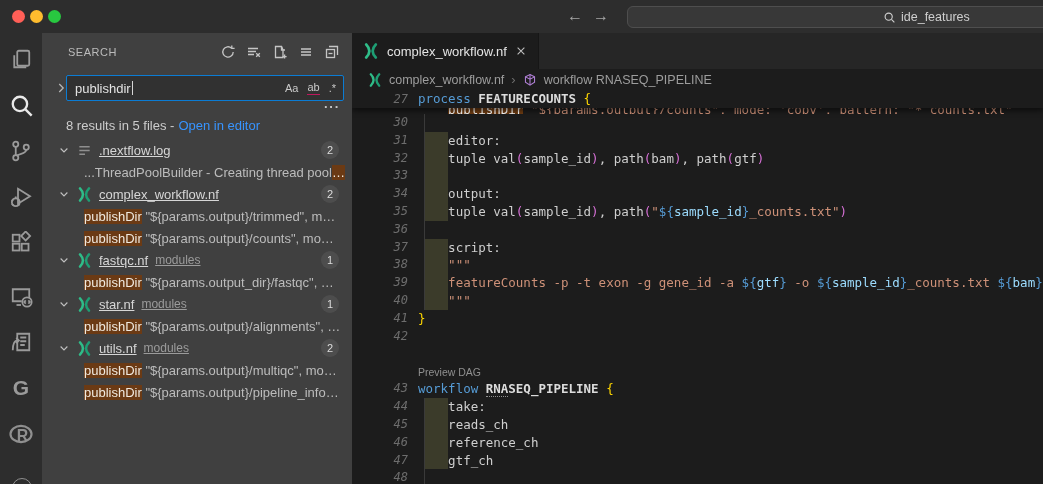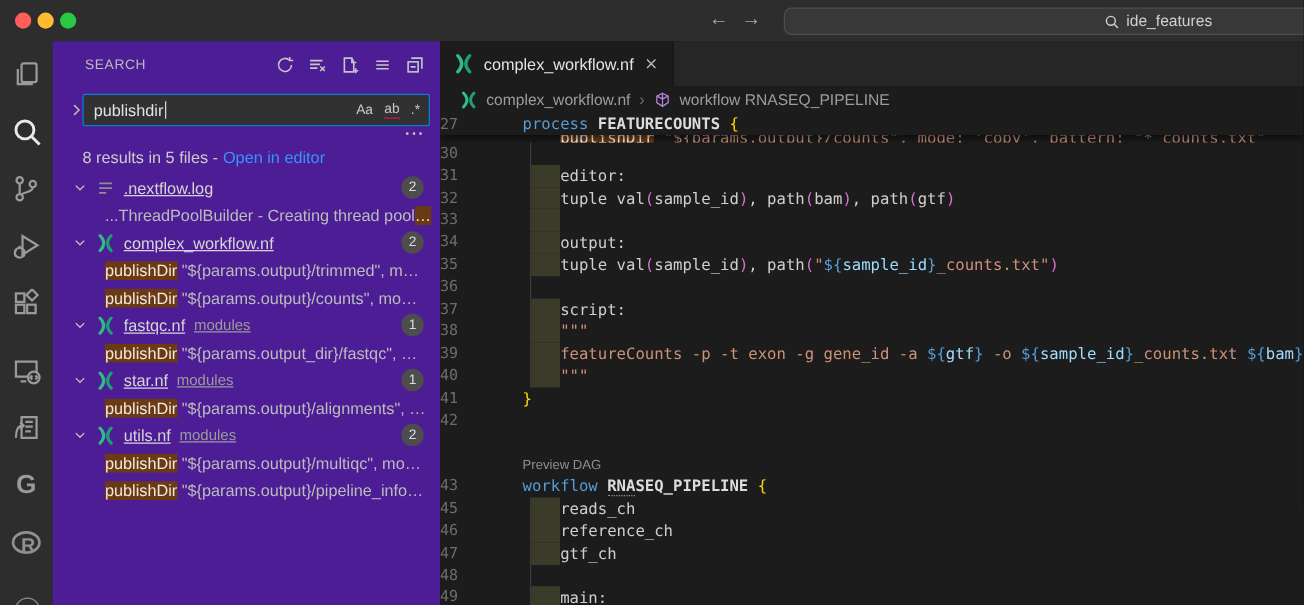--- a/index.html
+++ b/index.html
@@ -14,21 +14,21 @@
   .cmdbox{position:absolute;left:627px;top:6px;width:430px;height:20px;background:#383838;
           border:1px solid #4e4e4e;border-radius:6px;}
   .cmdq{position:absolute;left:255px;top:0;height:20px;display:flex;align-items:center;gap:5px;color:#cfcfcf;font-size:12.5px;}
   
   .abar{position:absolute;left:0;top:33px;width:42px;height:451px;background:#2d2d2d;}
   .ab-item{width:42px;height:46px;display:flex;align-items:center;justify-content:center;}
   .ab-item:first-child{margin-top:3px}
   .ab-gap{height:7px}
   .ab-partial{position:absolute;left:12px;top:445px;width:18px;height:18px;border:1.5px solid #8f8f8f;border-radius:50%;}
   
-  .sidebar{position:absolute;left:42px;top:33px;width:310px;height:451px;background:#4c1d95;overflow:hidden;}
+  .sidebar{position:absolute;left:42px;top:33px;width:310px;height:451px;background:#404040;overflow:hidden;}
   .sb-title{position:absolute;left:26px;top:13px;font-size:11px;letter-spacing:.5px;color:#bbbbbb;}
   .sb-tools{position:absolute;right:12px;top:10px;display:flex;gap:9px;}
   .sb-tools .tico{width:17px;height:17px;display:flex;align-items:center;justify-content:center;}
   .rep-chev{position:absolute;left:12px;top:48px;width:14px;height:14px;}
   .sinput{position:absolute;left:24px;top:42px;width:278px;height:26px;background:#313131;
           border:1px solid #0b7cd4;border-radius:2px;box-sizing:border-box;display:flex;align-items:center;padding-left:8px;}
   .sinput .qtext{font-size:13px;color:#e2e2e2;}
   .caret{display:inline-block;width:1.5px;height:14px;background:#d6d6d6;margin-left:1px;animation:blink 1s steps(1) infinite;}
   @keyframes blink{50%{opacity:0}}
   .opts{margin-left:auto;display:flex;align-items:center;padding-right:7px;}
@@ -51,21 +51,21 @@
   
   .editor{position:absolute;left:352px;top:33px;width:691px;height:451px;background:#1c1c1c;}
   .tabstrip{position:absolute;left:0;top:0;width:691px;height:36px;background:#262626;}
   .tab{position:absolute;left:0;top:0;height:36px;background:#1c1c1c;display:flex;align-items:center;padding:0 11px;border-right:1px solid #161616;}
   .tab .tlabel{margin:0 8px;font-size:13px;color:#e4e4e4;}
   .crumbs{position:absolute;left:0;top:36px;width:691px;height:21px;display:flex;align-items:center;padding-left:16px;gap:7px;background:#1c1c1c;box-sizing:border-box;}
   .crumbs .ctext{font-size:12.5px;color:#9d9d9d;}
   .crumbs .csep{font-size:13px;color:#6f6f6f;}
   .code{position:absolute;left:0;top:57px;width:691px;height:394px;font-family:"DejaVu Sans Mono",monospace;font-size:12.5px;overflow:hidden;}
   .cl{position:relative;height:17.8px;line-height:17.8px;white-space:pre;}
-  .gut{position:absolute;left:0;top:0;width:56px;text-align:left;color:#6d6d6d;font-size:12px;}
+  .gut{position:absolute;left:0;top:0;width:56px;text-align:right;color:#6d6d6d;font-size:12px;font-style:italic;}
   .txt{position:absolute;left:66px;top:0;z-index:1;}
   .olive{position:absolute;left:73px;top:0;width:23px;height:100%;background:#3b3b2a;}
   .guide{position:absolute;left:72px;top:0;width:1px;height:100%;background:#3a3a3a;}
   .sticky{position:relative;z-index:3;height:18px;line-height:18px;background:#1c1c1c;box-shadow:0 3px 5px rgba(0,0,0,.5);white-space:pre;}
   .sliver{position:relative;height:6px;overflow:hidden;}
   .sliver .inner{position:absolute;left:0;top:-7px;width:100%;}
   .cl-lens{height:15px;line-height:15px;padding-left:66px;font-family:"Liberation Sans",sans-serif;font-size:10.5px;color:#8f8f8f;margin-top:20px;}
   
   .k{color:#569cd6}.f{color:#dcdcdc;font-weight:600}.b1{color:#ffd700}.b2{color:#d670d6}
   .s{color:#ce9178}.i{color:#569cd6}.v{color:#9cdcfe}.p{color:#cfcfcf}
@@ -372,20 +372,21 @@
           <div class="cl"><span class="olive"></span><span class="guide"></span><span class="gut">35</span><span class="txt"><span class="p">    tuple val</span><span class="b2">(</span><span class="p">sample_id</span><span class="b2">)</span><span class="p">, path</span><span class="b2">(</span><span class="s">"</span><span class="i">${</span><span class="v">sample_id</span><span class="i">}</span><span class="s">_counts.txt"</span><span class="b2">)</span></span></div>
           <div class="cl"><span class="guide"></span><span class="gut">36</span><span class="txt"></span></div>
           <div class="cl"><span class="olive"></span><span class="guide"></span><span class="gut">37</span><span class="txt"><span class="p">    script:</span></span></div>
           <div class="cl"><span class="olive"></span><span class="guide"></span><span class="gut">38</span><span class="txt"><span class="s">    """</span></span></div>
           <div class="cl"><span class="olive"></span><span class="guide"></span><span class="gut">39</span><span class="txt"><span class="s">    featureCounts -p -t exon -g gene_id -a </span><span class="i">${</span><span class="v">gtf</span><span class="i">}</span><span class="s"> -o </span><span class="i">${</span><span class="v">sample_id</span><span class="i">}</span><span class="s">_counts.txt </span><span class="i">${</span><span class="v">bam</span><span class="i">}</span></span></div>
           <div class="cl"><span class="olive"></span><span class="guide"></span><span class="gut">40</span><span class="txt"><span class="s">    """</span></span></div>
           <div class="cl"><span class="gut">41</span><span class="txt"><span class="b1">}</span></span></div>
           <div class="cl"><span class="gut">42</span><span class="txt"></span></div>
           <div class="cl-lens">Preview DAG</div>
           <div class="cl"><span class="gut">43</span><span class="txt"><span class="k">workflow </span><span class="f u">RNA</span><span class="f">SEQ_PIPELINE </span><span class="b1">{</span></span></div>
+          <div class="cl"><span class="olive"></span><span class="guide"></span><span class="gut">44</span><span class="txt"><span class="p">    take:</span></span></div>
           <div class="cl"><span class="olive"></span><span class="guide"></span><span class="gut">45</span><span class="txt"><span class="p">    reads_ch</span></span></div>
           <div class="cl"><span class="olive"></span><span class="guide"></span><span class="gut">46</span><span class="txt"><span class="p">    reference_ch</span></span></div>
           <div class="cl"><span class="olive"></span><span class="guide"></span><span class="gut">47</span><span class="txt"><span class="p">    gtf_ch</span></span></div>
           <div class="cl"><span class="guide"></span><span class="gut">48</span><span class="txt"></span></div>
           <div class="cl"><span class="olive"></span><span class="guide"></span><span class="gut">49</span><span class="txt"><span class="p">    main:</span></span></div>
         </div>
     </div>
   </div>
 
 </div>

